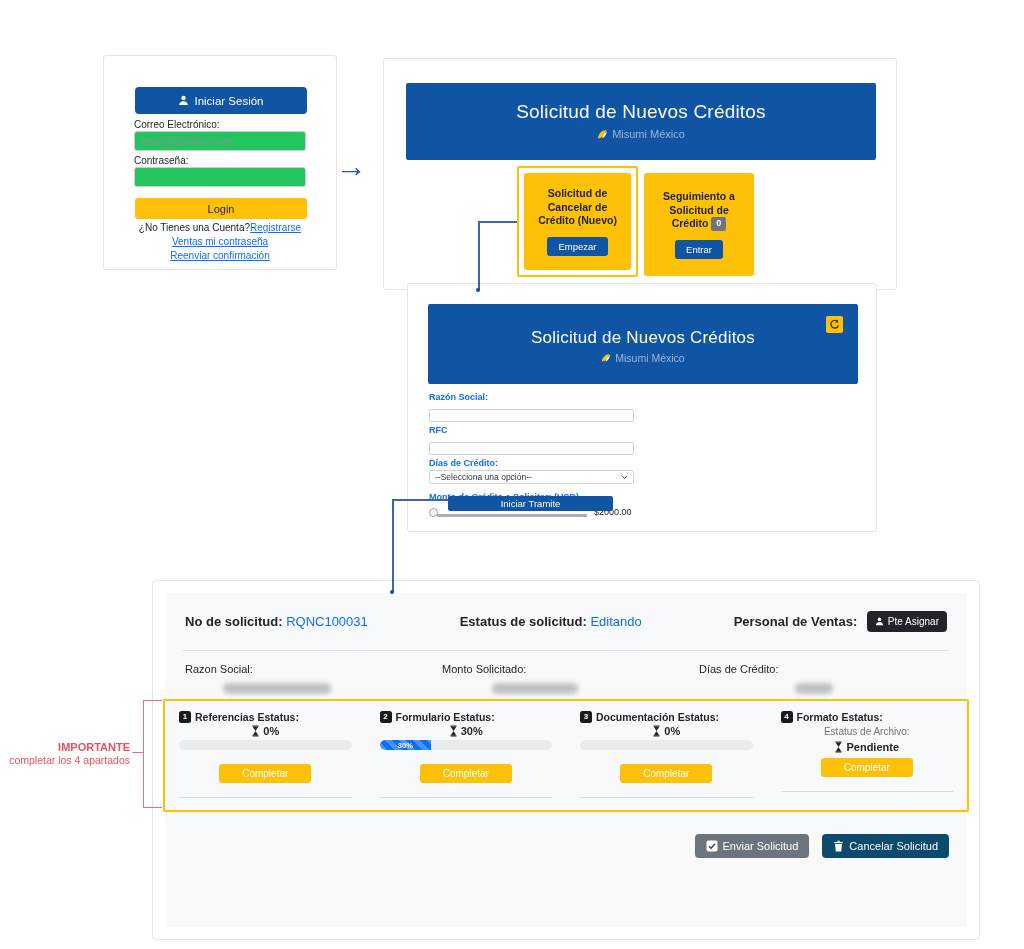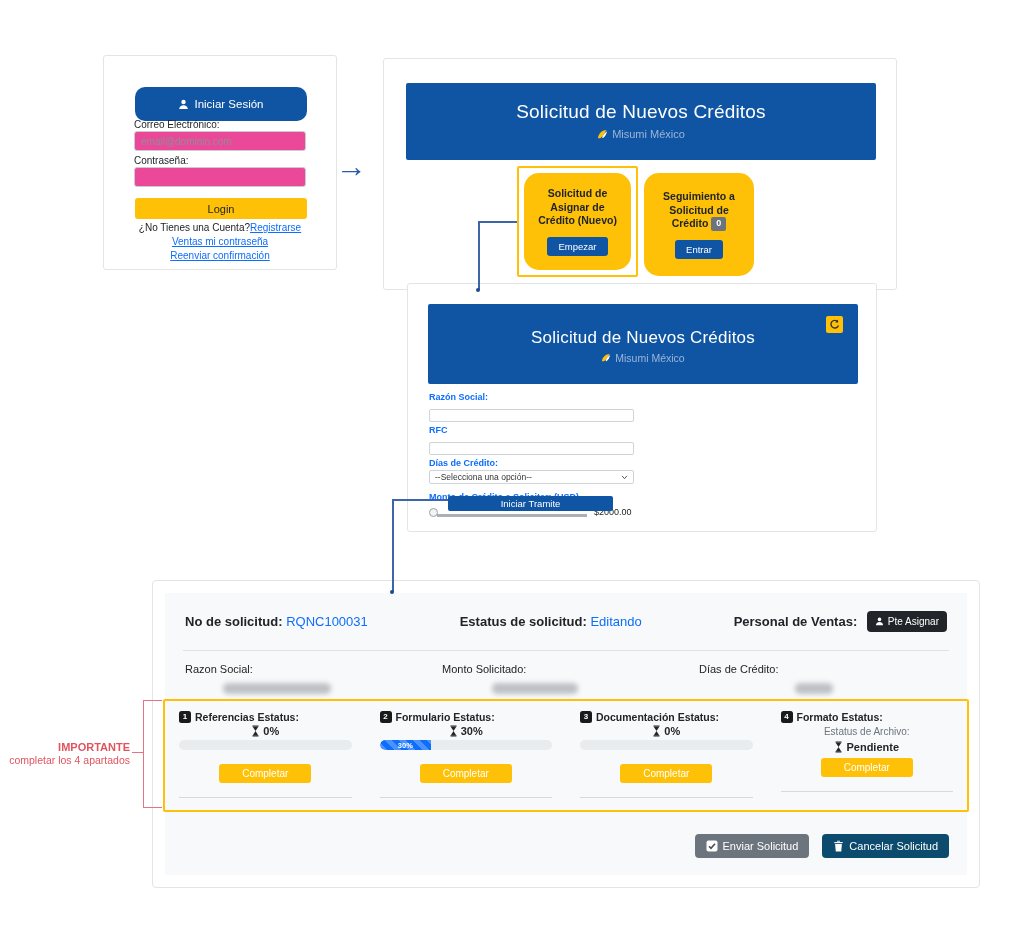--- a/index.html
+++ b/index.html
@@ -6,29 +6,29 @@
   html,body { background:#ffffff; }
   body {
     width:1024px; height:949px; position:relative; overflow:hidden;
     font-family:"Liberation Sans", sans-serif; color:#212529;
   }
   .panel { position:absolute; background:#fff; border:1px solid #e3e4e6; border-radius:3px; }
 
   
   #login { left:103px; top:55px; width:234px; height:215px; }
   .login-header {
-    position:absolute; left:31px; top:31px; width:172px; height:34px;
-    background:#0f55a3; border-radius:10px; color:#fff; font-size:11.5px;
+    position:absolute; left:31px; top:31px; width:172px; height:27px;
+    background:#0f55a3; border-radius:4px; color:#fff; font-size:11.5px;
     display:flex; align-items:center; justify-content:center; gap:5px;
   }
   .fld-label { position:absolute; left:30px; font-size:10px; color:#212529; }
   .txt-input {
     position:absolute; left:30px; width:172px; height:20px;
     border:1px solid #c9cdd2; border-radius:3px; font-size:10px; padding:0 6px;
-    font-family:"Liberation Sans", sans-serif; color:#333; background:#ec4899;
+    font-family:"Liberation Sans", sans-serif; color:#333; background:#22c55e;
   }
   .txt-input::placeholder { color:#8a9097; }
   .login-btn {
     position:absolute; left:31px; top:142px; width:172px; height:21px;
     background:#ffc107; border:none; border-radius:3px; font-size:11px; color:#212529;
     display:flex; align-items:center; justify-content:center; cursor:pointer;
     font-family:"Liberation Sans", sans-serif;
   }
   .login-links { position:absolute; left:0; width:100%; text-align:center; font-size:10px; }
   .login-links a, .lnk { color:#0d6efd; text-decoration:underline; cursor:pointer; }
@@ -46,21 +46,21 @@
   #menu .bh-title { font-size:19px; padding-top:18px; }
   .bh-sub {
     display:flex; align-items:center; justify-content:center; gap:4px;
     color:#9db5d8; font-size:11px; margin-top:5px;
   }
   .hl-wrap {
     position:absolute; left:133px; top:107px; width:121px; height:111px;
     border:2px solid #ffc107; padding:5px; border-radius:2px;
   }
   .ycard {
-    background:#ffc107; border-radius:15px; width:100%; height:100%;
+    background:#ffc107; border-radius:3px; width:100%; height:100%;
     display:flex; flex-direction:column; align-items:center; justify-content:center; gap:9px;
   }
   #card-follow { position:absolute; left:260px; top:114px; width:110px; height:103px; }
   .ycard-text { font-size:10.5px; font-weight:bold; color:#212529; text-align:center; line-height:1.3; }
   .zero-badge {
     display:inline-block; background:#6c757d; color:#fff; font-size:9px; font-weight:bold;
     padding:1px 5px; border-radius:2px; vertical-align:1px;
   }
   .blue-sm-btn {
     background:#0f55a3; color:#fff; border:none; border-radius:3px;
@@ -94,21 +94,21 @@
   }
   .slider-track { width:150px; height:3px; background:#aab0b6; margin-left:-1px; }
   .slider-val { font-size:9px; color:#212529; margin-left:7px; }
   .submit-btn {
     position:absolute; left:40px; top:212px; width:165px; height:15px;
     background:#0f55a3; color:#fff; border:none; border-radius:2px; font-size:9.5px;
     cursor:pointer; font-family:"Liberation Sans", sans-serif;
   }
 
   
-  #status-panel { left:152px; top:580px; width:828px; height:308px; border-radius:4px; }
+  #status-panel { left:152px; top:580px; width:828px; height:360px; border-radius:4px; }
   .status-inner { position:absolute; left:12px; top:12px; right:12px; bottom:12px; background:#f8f9fa; }
   .st-header {
     position:absolute; left:32px; right:32px; top:30px;
     display:flex; justify-content:space-between; align-items:center; font-size:13px;
   }
   .st-header .lbl { font-weight:bold; color:#212529; }
   .st-header .val-blue { color:#0d6efd; }
   .ventas-badge {
     display:inline-flex; align-items:center; gap:4px; background:#212529; color:#fff;
     font-size:10px; padding:5px 8px; border-radius:4px; margin-left:6px; cursor:pointer;
@@ -206,21 +206,21 @@
           </svg>
       </span>
       <span>Misumi México</span>
     </div>
   </div>
 
   <div class="hl-wrap">
     <div class="ycard">
       <div class="ycard-text">
         <div>Solicitud de</div>
-        <div>Asignar de</div>
+        <div>Cancelar de</div>
         <div>Crédito (Nuevo)</div>
       </div>
       <button class="blue-sm-btn">Empezar</button>
     </div>
   </div>
 
   <div id="card-follow" class="ycard">
     <div class="ycard-text">
       <div>Seguimiento a</div>
       <div>Solicitud de</div>

